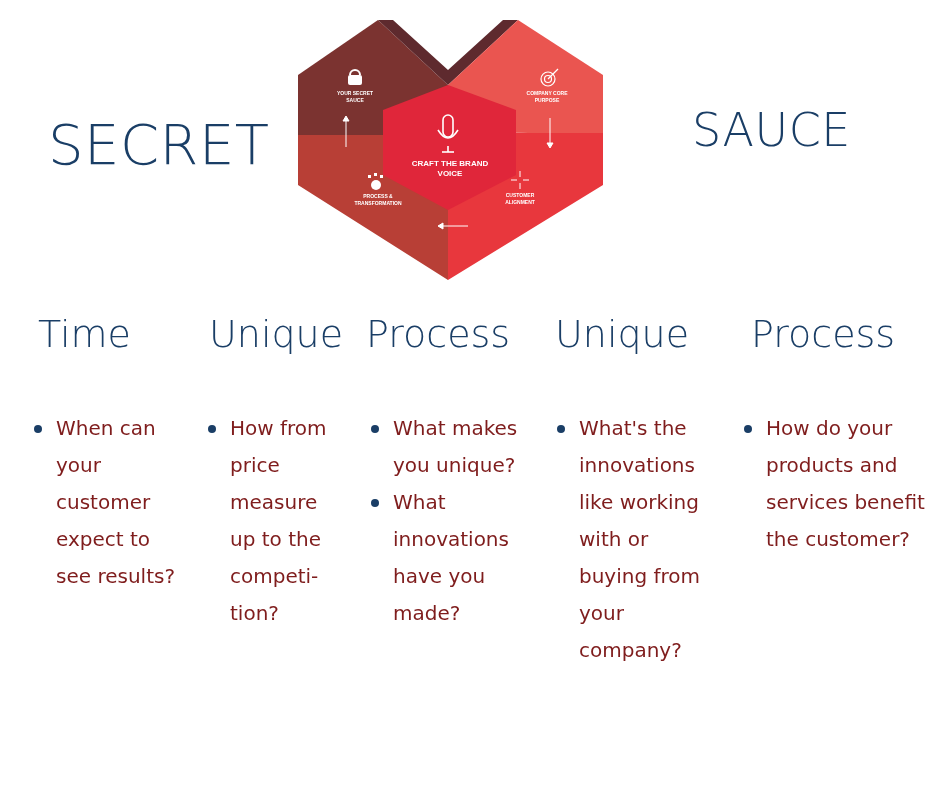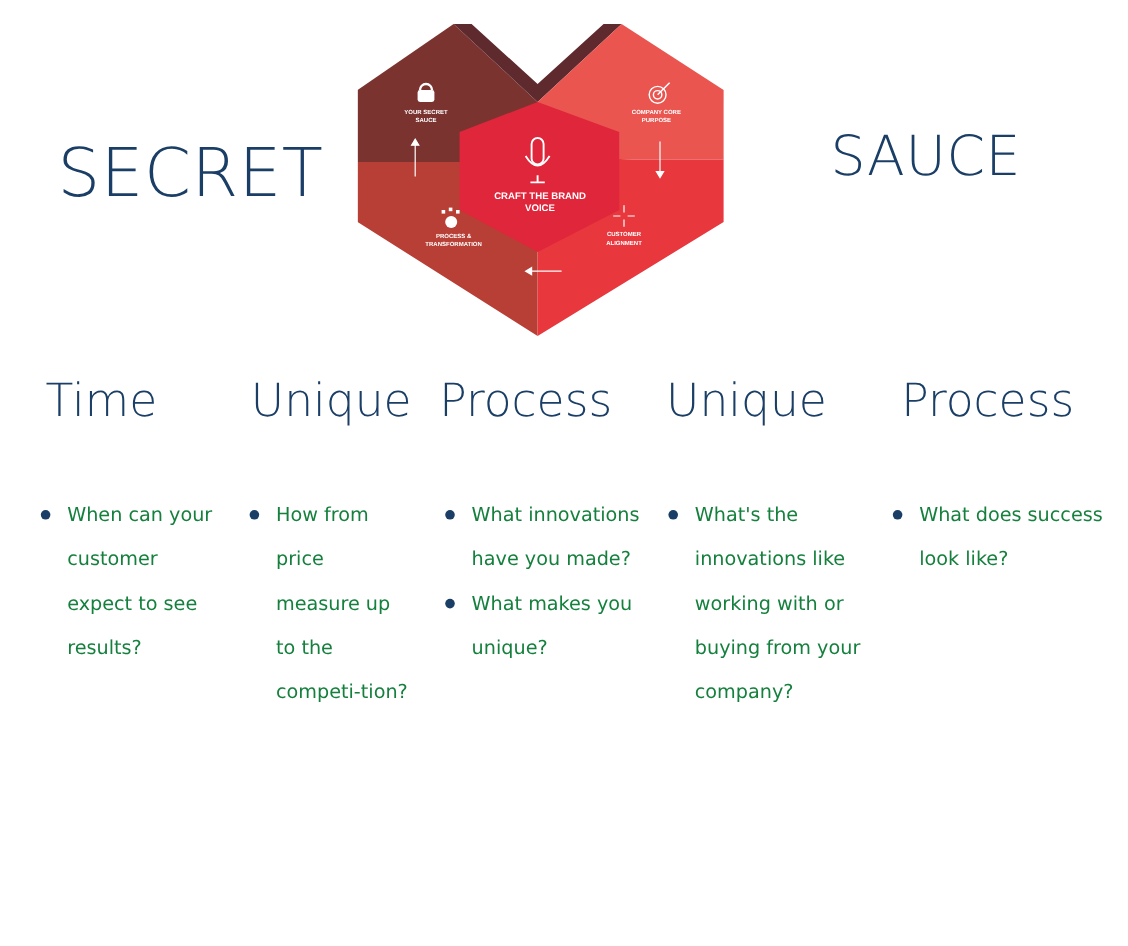--- a/index.html
+++ b/index.html
@@ -2,21 +2,21 @@
 <html><head>
 <meta charset="utf-8">
 <style>
   html, body { margin:0; padding:0; background:#ffffff; }
   body { width:940px; height:788px; position:relative; overflow:hidden; font-family:"DejaVu Sans", sans-serif; color:#1d3d63; }
   .big { position:absolute; font-family:"DejaVu Sans", sans-serif; font-weight:300; color:#1a3e66; letter-spacing:0.5px; }
   #secret { left:48px; top:112px; font-size:56px;text-align:center; }
   #sauce { left:692px; top:103px; font-size:46px; }
   #heart { position:absolute; left:298px; top:15px; width:310px; height:270px; }
   .col-head { position:absolute; top:312px; font-size:38px; font-weight:300; color:#1a3e66; }
-  .col { position:absolute; top:410px; font-size:16px; line-height:37px; color:#15803d; }
+  .col { position:absolute; top:410px; font-size:20px; line-height:37px; color:#7f1d1d; }
   .col ul { margin:0; padding:0 0 0 26px; list-style:none; }
   .col li { position:relative; }
   .col li::before { content:""; position:absolute; left:-22px; top:15px; width:8px; height:8px; border-radius:50%; background:#1a3e66; }
   .hl { font-family:"Liberation Sans", sans-serif; font-weight:bold; fill:#ffffff; }
 </style>
 </head>
 <body>
 
 <div class="big" id="secret">SECRET</div>
 <div class="big" id="sauce">SAUCE</div>
@@ -94,26 +94,26 @@
       <li>When can your customer expect to see results?</li>
     </ul>
 </div>
 <div class="col" style="left:204px;width:140px">
   <ul>
       <li>How from price measure up to the competi-tion?</li>
     </ul>
 </div>
 <div class="col" style="left:367px;width:170px">
   <ul>
+      <li>What makes you unique?</li>
       <li>What innovations have you made?</li>
-      <li>What makes you unique?</li>
     </ul>
 </div>
 <div class="col" style="left:553px;width:165px">
   <ul>
       <li>What's the innovations like working with or buying from your company?</li>
     </ul>
 </div>
 <div class="col" style="left:740px;width:195px">
   <ul>
-      <li>What does success look like?</li>
+      <li>How do your products and services benefit the customer?</li>
     </ul>
 </div>
 
 </body></html>

